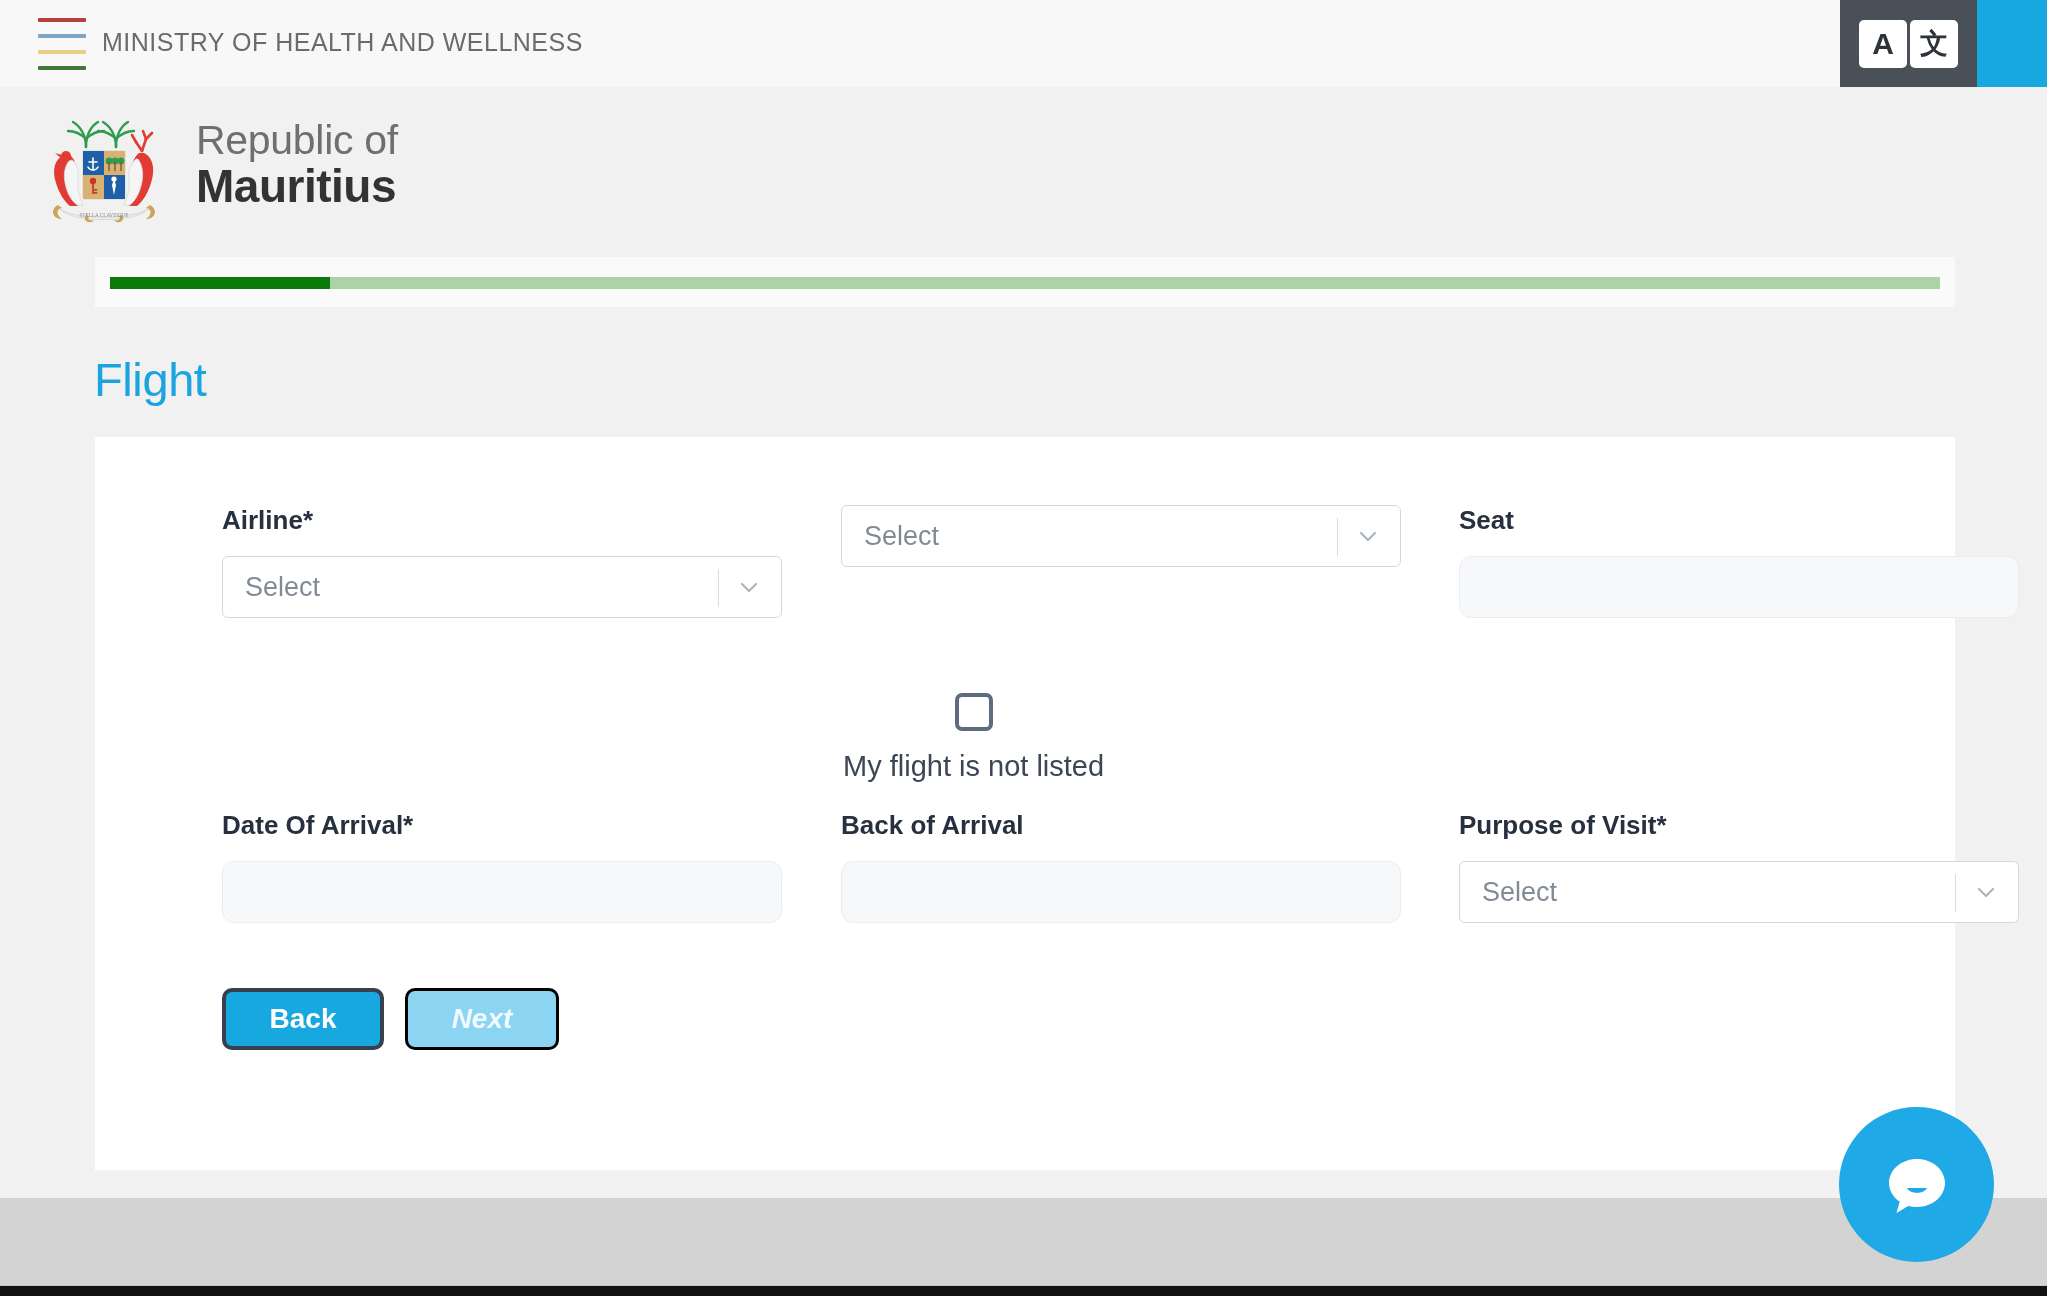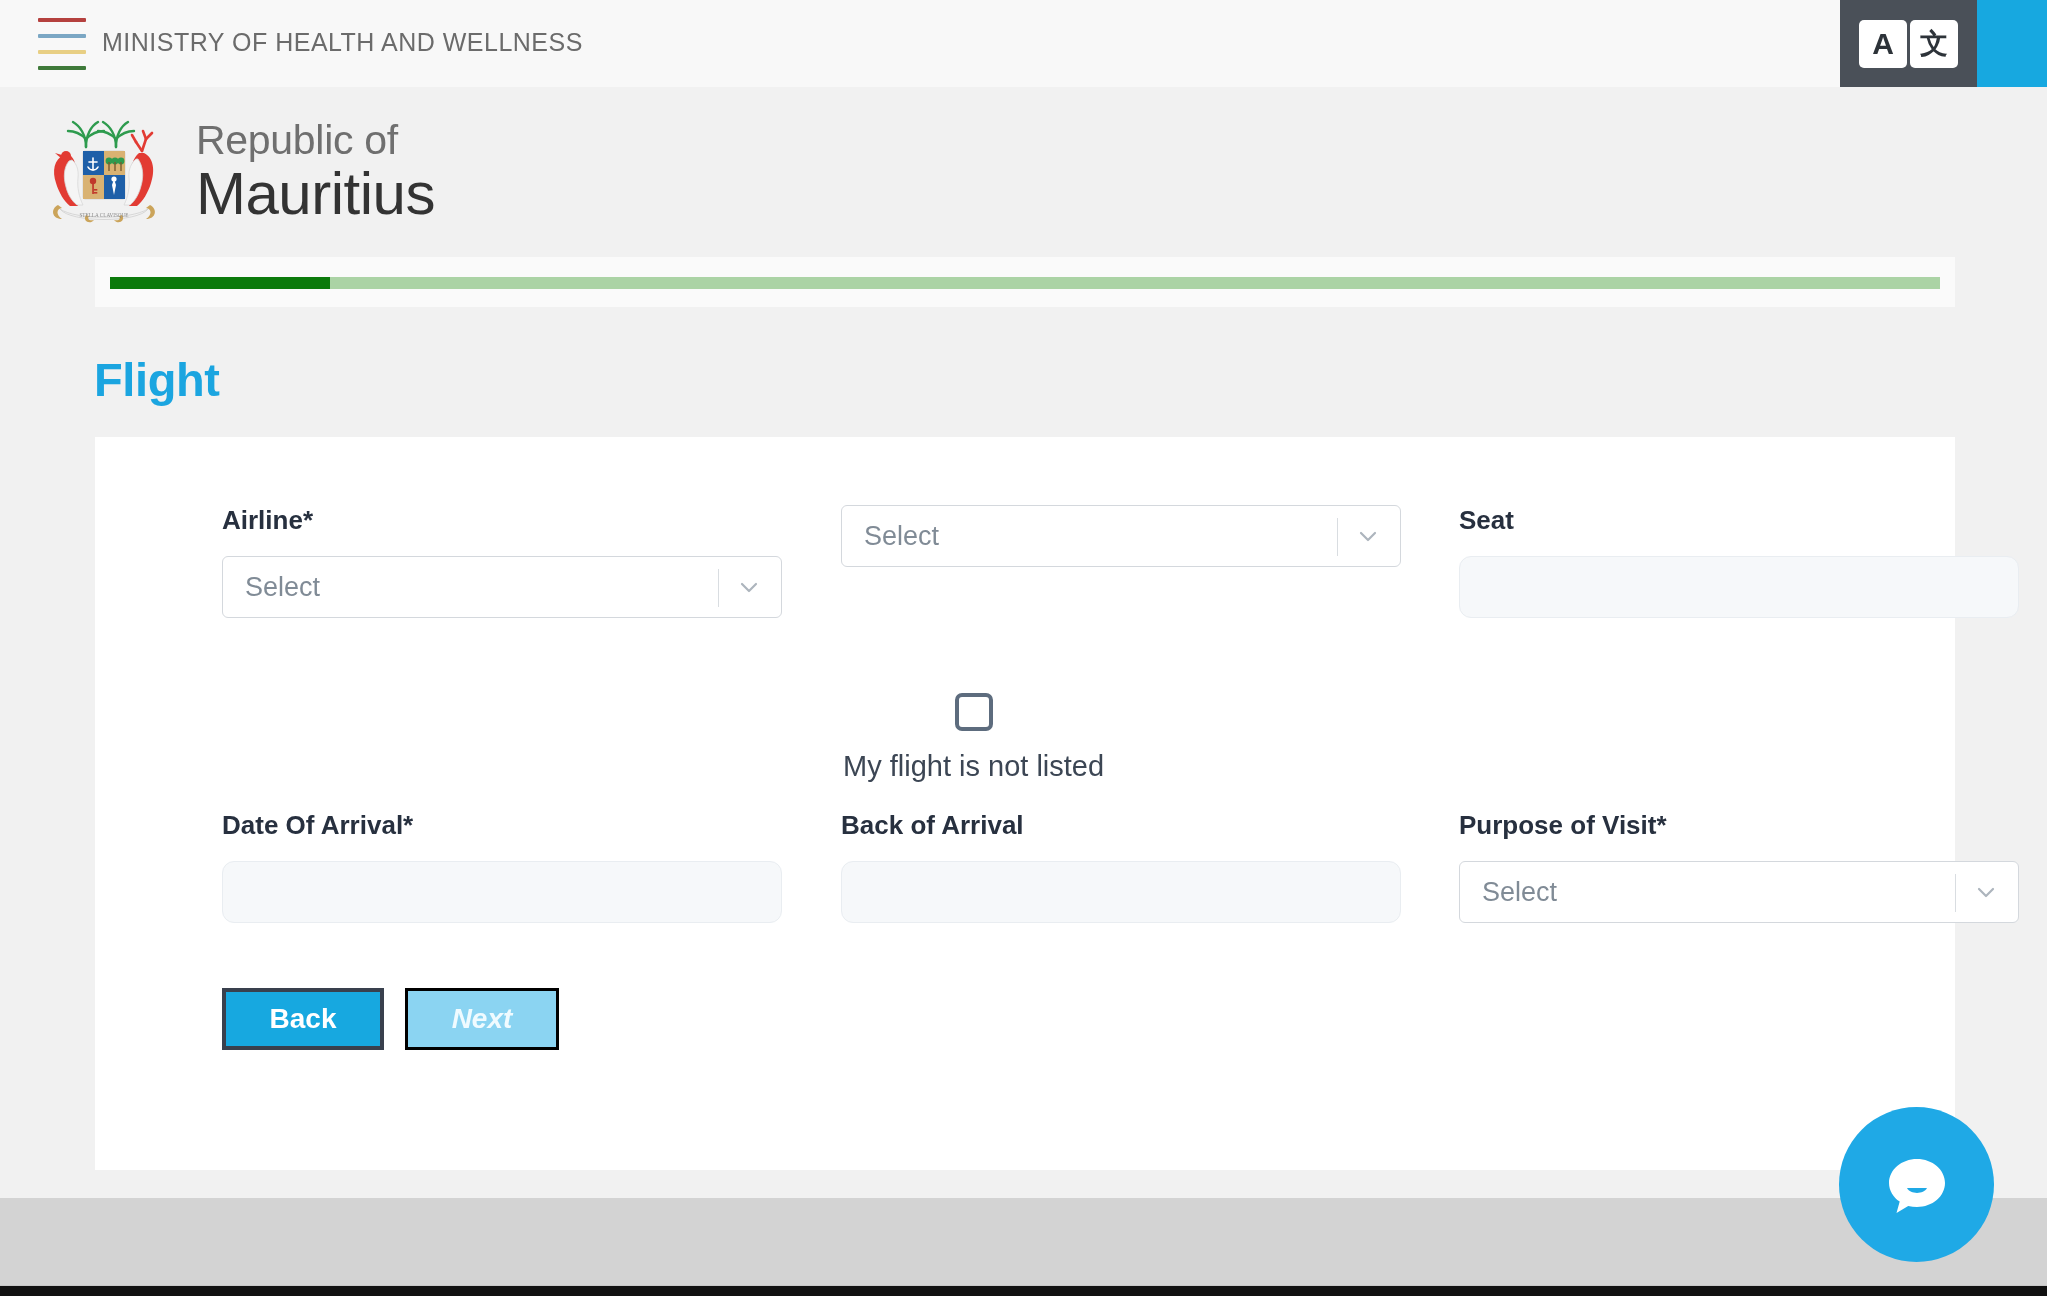--- a/index.html
+++ b/index.html
@@ -108,23 +108,23 @@
     left: 196px; top: 32px;
   }
   .logo-line1 {
     font-size: 41px;
     color: #6f6f6f;
     font-weight: 400;
     line-height: 1.05;
     letter-spacing: -0.3px;
   }
   .logo-line2 {
-    font-size: 60px;
+    font-size: 46px;
     color: #333333;
-    font-weight: normal;
+    font-weight: bold;
     line-height: 1.05;
     letter-spacing: -0.5px;
   }
 
   
   .main {
     position: absolute;
     left: 0; top: 257px;
     width: 2047px;
     height: 941px;
@@ -147,21 +147,21 @@
   }
   .progress-fill {
     height: 12px;
     background: #0b7a0b;
   }
 
   .section-title {
     position: absolute;
     left: 94px; top: 95px;
     font-size: 47px;
-    font-weight: bold;
+    font-weight: normal;
     color: #1ba5e0;
     letter-spacing: -0.4px;
   }
 
   
   .card {
     position: absolute;
     left: 95px; top: 180px;
     width: 1860px;
     height: 733px;
@@ -252,21 +252,21 @@
 
   
   .btnrow {
     position: absolute;
     left: 127px; top: 551px;
     display: flex;
     gap: 21px;
   }
   .btn {
     height: 62px;
-    border-radius: 0;
+    border-radius: 10px;
     font-size: 28px;
     font-weight: bold;
     display: flex;
     align-items: center;
     justify-content: center;
     cursor: pointer;
     color: #ffffff;
   }
   .btn-back {
     width: 162px;

